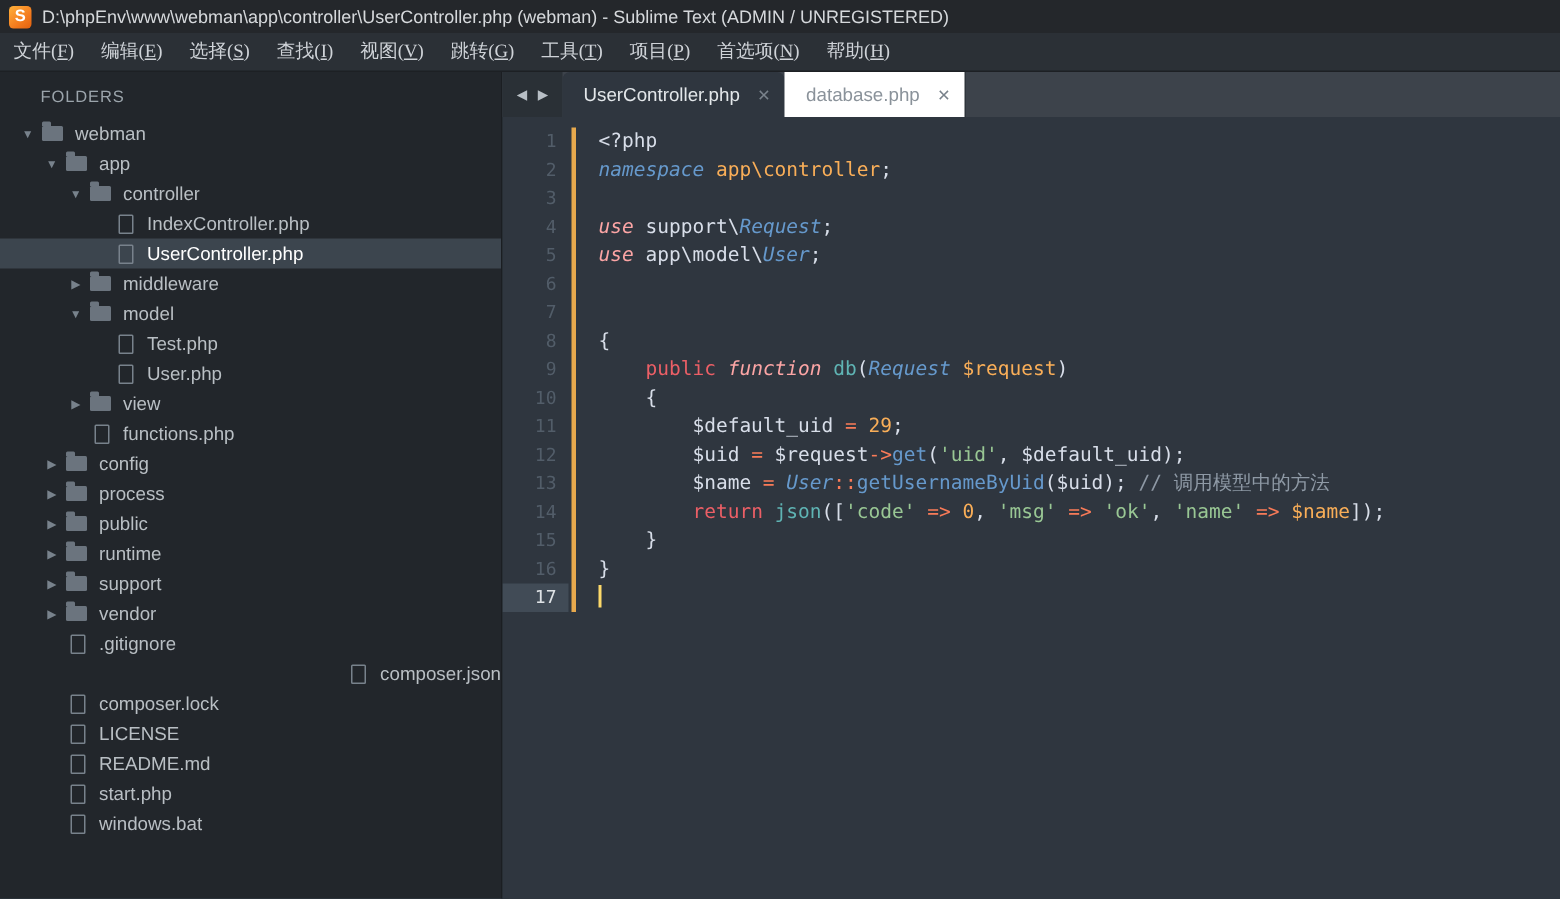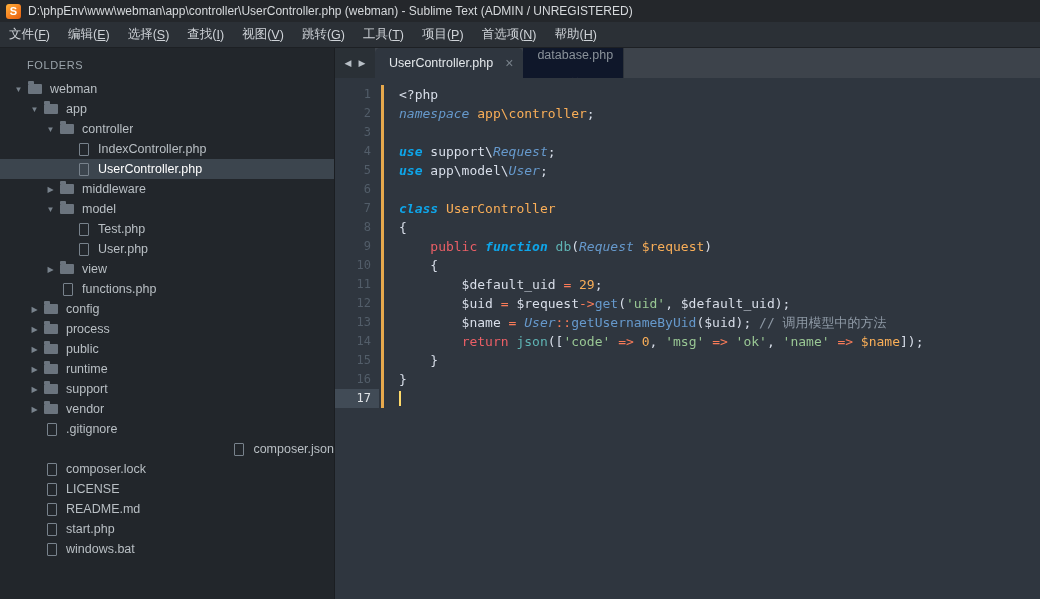--- a/index.html
+++ b/index.html
@@ -7,21 +7,21 @@
   body { background: #2f363f; font-family: "Liberation Sans", sans-serif; }
 
   
   .titlebar { height: 22px; background: #24272b; display: flex; align-items: center; padding-left: 6px; gap: 7px; }
   .logo { width: 15px; height: 15px; border-radius: 3px; flex-shrink: 0;
           background: linear-gradient(140deg, #ffb13b 0%, #f47c1e 60%, #e2600f 100%);
           color: #fff; font-weight: bold; font-size: 11px; line-height: 15px; text-align: center; }
   .title-text { color: #d6d9dc; font-size: 12px; white-space: nowrap; }
 
   
-  .menubar { height: 26px; background: #2b3036; border-bottom: 1px solid #1d2024; display: flex; align-items: stretch; }
+  .menubar { height: 26px; background: #2b3036; border-bottom: 1px solid #1d2024; display: flex; align-items: stretch; font-family: Liberation Serif, serif; }
   .menu-item { padding: 0 9px; display: flex; align-items: center; color: #cfd3d8; font-size: 12.5px; cursor: default; }
   .menu-item u { text-decoration: underline; }
 
   
   .main { display: flex; height: 551px; }
 
   
   .sidebar { width: 335px; flex-shrink: 0; background: #22262b; border-right: 1px solid #1b1e22; overflow: hidden; }
   .folders-header { color: #9ba4ab; font-size: 11px; letter-spacing: 0.6px; padding: 11px 0 8px 27px; }
   .tree-row { height: 20px; display: flex; align-items: center; color: #b9bfc4; font-size: 12.5px; white-space: nowrap; cursor: default; }
@@ -35,35 +35,35 @@
   
   .editor-col { flex: 1; display: flex; flex-direction: column; min-width: 0; }
 
   
   .tabbar { height: 30px; background: #3d434b; display: flex; align-items: stretch; }
   .nav-arrows { width: 40px; flex-shrink: 0; background: #2a3036; display: flex; align-items: center; justify-content: center; gap: 3px; }
   .nav-arrows button { background: none; border: none; color: #b8bfc6; font-size: 9px; padding: 2px; cursor: pointer; font-family: inherit; }
   .tabs { display: flex; align-items: stretch; }
   .tab { display: flex; align-items: center; gap: 12px; padding: 0 10px 0 14px; font-size: 12.5px; border-right: 1px solid #2e343b; cursor: default; }
   .tab.active { background: #2f363f; color: #e3e7ea; border-radius: 5px 5px 0 0; border-right: none; }
-  .tab.inactive { background: #0f172a; color: #8a929a; flex-direction: column; }
+  .tab.inactive { background: #ffffff; color: #8a929a; }
   .tab .close { color: #79828b; font-size: 14px; line-height: 1; cursor: pointer; }
 
   
   .editor { flex: 1; position: relative; background: #2f363f; font-family: "DejaVu Sans Mono", monospace; font-size: 13px; padding-top: 7px; overflow: hidden; }
   .code-line { display: flex; height: 19px; line-height: 19px; white-space: pre; }
   .gut { width: 44px; flex-shrink: 0; text-align: right; padding-right: 8px; color: #525d69; font-size: 12px; }
   .code-line.active .gut { background: #414b56; color: #dfe3e6; }
   .code-text { padding-left: 20px; white-space: pre; }
   .modified-bar { position: absolute; left: 46px; top: 7px; width: 3px; background: #e7a94d; }
   .cursor { display: inline-block; width: 2px; height: 15px; margin-bottom: -3px; background: #fdd96a; }
 
   
   .tk-pl  { color: #d8dee9; }
-  .tk-kwi { color: #0ea5e9; font-style: italic; font-weight: bold; }
+  .tk-kwi { color: #fca5a5; font-style: italic; }
   .tk-kwu { color: #ec5f66; }
   .tk-kwb { color: #6699cc; font-style: italic; }
   .tk-or  { color: #f9ae58; }
   .tk-fn  { color: #5fb4b4; text-align: center; }
   .tk-mth { color: #6699cc; }
   .tk-op  { color: #f97b58; }
   .tk-str { color: #99c794; }
   .tk-num { color: #f9ae58; }
   .tk-cmt { color: #8e99a5; }
 </style>
@@ -237,21 +237,21 @@
       </div>
 
       <div class="editor">
         <div>
             <div class="code-line"><span class="gut">1</span><span class="code-text"><span class="tk-pl">&lt;?php</span></span></div>
             <div class="code-line"><span class="gut">2</span><span class="code-text"><span class="tk-kwb">namespace</span><span class="tk-pl"> </span><span class="tk-or">app\controller</span><span class="tk-pl">;</span></span></div>
             <div class="code-line"><span class="gut">3</span><span class="code-text"></span></div>
             <div class="code-line"><span class="gut">4</span><span class="code-text"><span class="tk-kwi">use</span><span class="tk-pl"> support\</span><span class="tk-kwb">Request</span><span class="tk-pl">;</span></span></div>
             <div class="code-line"><span class="gut">5</span><span class="code-text"><span class="tk-kwi">use</span><span class="tk-pl"> app\model\</span><span class="tk-kwb">User</span><span class="tk-pl">;</span></span></div>
             <div class="code-line"><span class="gut">6</span><span class="code-text"></span></div>
-            <div class="code-line"><span class="gut">7</span><span class="code-text"><span class="tk-kwi">class</span><span class="tk-pl"> </span><span class="tk-or">UserController</span></span></div>
+            <div class="code-line"><span class="gut">7</span></div>
             <div class="code-line"><span class="gut">8</span><span class="code-text"><span class="tk-pl">{</span></span></div>
             <div class="code-line"><span class="gut">9</span><span class="code-text"><span class="tk-pl">    </span><span class="tk-kwu">public</span><span class="tk-pl"> </span><span class="tk-kwi">function</span><span class="tk-pl"> </span><span class="tk-fn">db</span><span class="tk-pl">(</span><span class="tk-kwb">Request</span><span class="tk-pl"> </span><span class="tk-or">$request</span><span class="tk-pl">)</span></span></div>
             <div class="code-line"><span class="gut">10</span><span class="code-text"><span class="tk-pl">    {</span></span></div>
             <div class="code-line"><span class="gut">11</span><span class="code-text"><span class="tk-pl">        $default_uid </span><span class="tk-op">=</span><span class="tk-pl"> </span><span class="tk-num">29</span><span class="tk-pl">;</span></span></div>
             <div class="code-line"><span class="gut">12</span><span class="code-text"><span class="tk-pl">        $uid </span><span class="tk-op">=</span><span class="tk-pl"> $request</span><span class="tk-op">-&gt;</span><span class="tk-mth">get</span><span class="tk-pl">(</span><span class="tk-str">'uid'</span><span class="tk-pl">, $default_uid);</span></span></div>
             <div class="code-line"><span class="gut">13</span><span class="code-text"><span class="tk-pl">        $name </span><span class="tk-op">=</span><span class="tk-pl"> </span><span class="tk-kwb">User</span><span class="tk-op">::</span><span class="tk-mth">getUsernameByUid</span><span class="tk-pl">($uid); </span><span class="tk-cmt">// 调用模型中的方法</span></span></div>
             <div class="code-line"><span class="gut">14</span><span class="code-text"><span class="tk-pl">        </span><span class="tk-kwu">return</span><span class="tk-pl"> </span><span class="tk-fn">json</span><span class="tk-pl">([</span><span class="tk-str">'code'</span><span class="tk-pl"> </span><span class="tk-op">=&gt;</span><span class="tk-pl"> </span><span class="tk-num">0</span><span class="tk-pl">, </span><span class="tk-str">'msg'</span><span class="tk-pl"> </span><span class="tk-op">=&gt;</span><span class="tk-pl"> </span><span class="tk-str">'ok'</span><span class="tk-pl">, </span><span class="tk-str">'name'</span><span class="tk-pl"> </span><span class="tk-op">=&gt;</span><span class="tk-pl"> </span><span class="tk-or">$name</span><span class="tk-pl">]);</span></span></div>
             <div class="code-line"><span class="gut">15</span><span class="code-text"><span class="tk-pl">    }</span></span></div>
             <div class="code-line"><span class="gut">16</span><span class="code-text"><span class="tk-pl">}</span></span></div>
             <div class="code-line active"><span class="gut">17</span><span class="code-text"><span class="cursor"></span></span></div>

